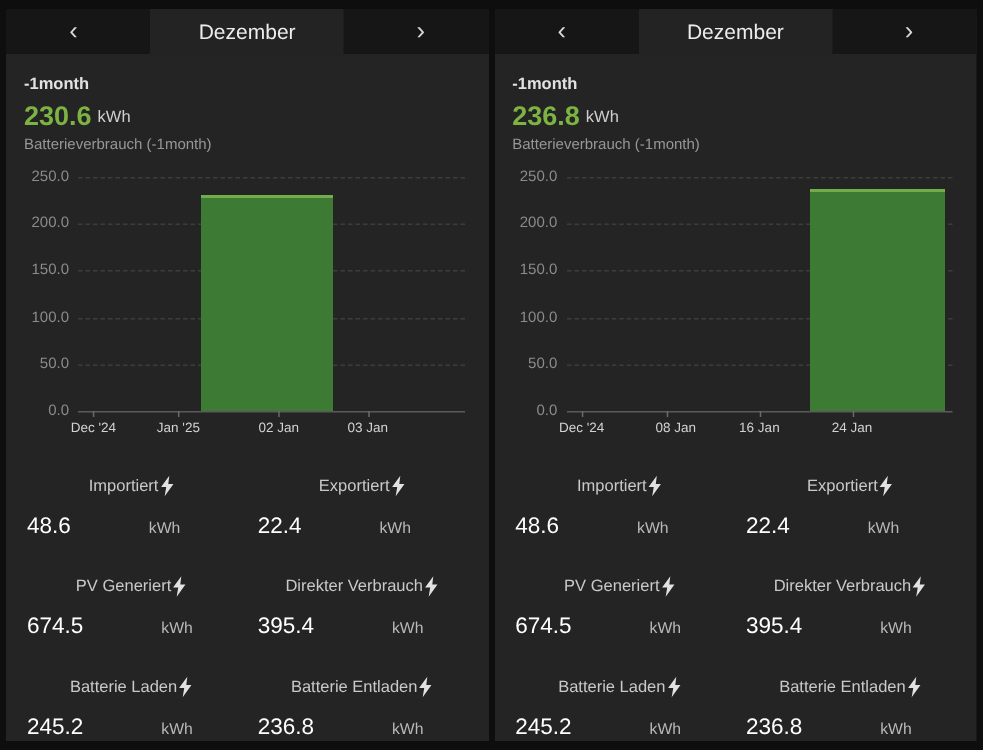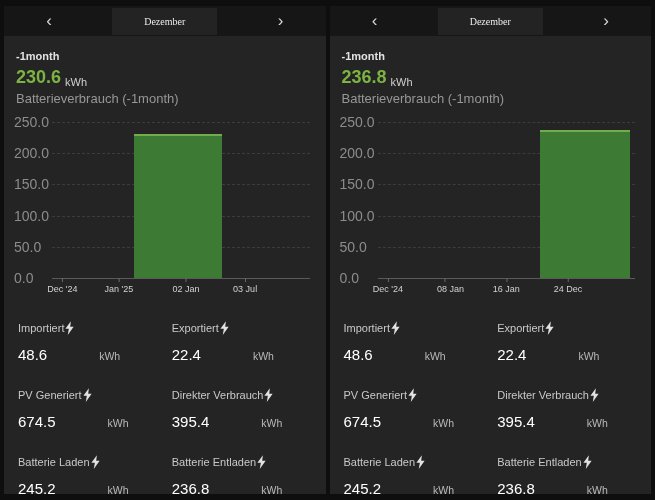--- a/index.html
+++ b/index.html
@@ -3,43 +3,43 @@
 <meta charset="utf-8">
 <style>
   html,body{margin:0;padding:0;background:#0e0e0e;}
   body{width:655px;height:500px;box-sizing:border-box;display:flex;gap:4px;padding:6px 4px;
        font-family:"Liberation Sans",sans-serif;-webkit-font-smoothing:antialiased;}
   .panel{flex:1;background:#242424;overflow:hidden;display:flex;flex-direction:column;}
   
   .nav{display:flex;align-items:center;justify-content:space-between;background:#161616;
        height:30px;padding:0 32px;flex:none;}
   .chev{color:#d8d8d8;font-size:17px;line-height:30px;width:26px;text-align:center;cursor:pointer;user-select:none;}
-  .month-btn{background:#232323;color:#ececec;font-size:10px;border:none;padding:8px 32px;cursor:pointer;
-             font-family:Liberation Serif, serif;}
+  .month-btn{background:#232323;color:#ececec;font-size:14px;border:none;padding:8px 32px;cursor:pointer;
+             font-family:Liberation Sans, sans-serif;}
   
   .panel-body{padding:8px 12px 0;flex:1;}
   .period{color:#e2e2e2;font-size:11px;margin:6px 0 5px;font-weight:bold;}
-  .headline{display:flex;align-items:flex-end;}
+  .headline{display:flex;align-items:center;}
   .headline .big{font-size:18px;font-weight:700;}
   .headline .unit{color:#cfcfcf;font-size:11px;margin-left:4px;}
-  .caption{color:#979797;font-size:13px;margin-top:3px;}
+  .caption{color:#979797;font-size:10px;margin-top:3px;}
   
   .chart-wrap{margin:16px 4px 0 0;padding-left:36px;position:relative;}
   .chart{position:relative;height:156px;}
   .gridline{position:absolute;left:0;right:0;border-top:1px dashed #3c3c3c;}
   .gridline.axis{border-top:1px solid #5a5a5a;}
-  .y-tick{position:absolute;left:-38px;width:32px;transform:translateY(-50%);
-          color:#8c8c8c;font-size:14px;}
+  .y-tick{position:absolute;left:-38px;width:32px;text-align:right;transform:translateY(-50%);
+          color:#8c8c8c;font-size:10px;}
   .bar{position:absolute;bottom:0;background:#3d7a33;border-top:2px solid #71ae4b;box-sizing:border-box;}
   .xticks{position:relative;height:18px;margin-top:3px;}
   .x-tick{position:absolute;top:3px;transform:translateX(-50%);color:#d2d2d2;font-size:9px;white-space:nowrap;}
   .x-tick::before{content:'';position:absolute;left:50%;top:-6px;height:4px;border-left:1px solid #6a6a6a;}
   
   .stats{display:grid;grid-template-columns:1fr 1fr;row-gap:25px;column-gap:14px;margin:22px 2px 0;padding-bottom:12px;}
-  .stat-top{display:flex;justify-content:flex-start;align-items:center;}
+  .stat-top{display:flex;justify-content:center;align-items:center;}
   .stat-label{color:#c9c9c9;font-size:11px;}
   .bolt-icon svg{display:block;}
   .stat-val{margin-top:11px;display:flex;align-items:baseline;gap:48px;}
   .stat-val .v{color:#ffffff;font-size:15px;}
   .stat-val .u{color:#b9b9b9;font-size:10.5px;margin-left:4px;}
 </style>
 </head>
 <body>
 
 <section class="panel">
@@ -69,21 +69,21 @@
         <span class="y-tick" style="top:40%">150.0</span>
         <span class="y-tick" style="top:60%">100.0</span>
         <span class="y-tick" style="top:80%">50.0</span>
         <span class="y-tick" style="top:100%">0.0</span>
         <div class="bar" style="left: 32%; width: 34%; height: 92.2%; background: rgb(61, 122, 51); border-top-color: rgb(113, 174, 75);"></div>
       </div>
       <div class="xticks">
         <span class="x-tick" style="left: 4%;">Dec '24</span>
         <span class="x-tick" style="left: 26%;">Jan '25</span>
         <span class="x-tick" style="left: 52%;">02 Jan</span>
-        <span class="x-tick" style="left: 75%;">03 Jul</span>
+        <span class="x-tick" style="left: 75%;">03 Jan</span>
       </div>
     </div>
 
     <div class="stats">
       <div class="stat">
         <div class="stat-top">
           <span class="stat-label">Importiert</span>
           <span class="bolt-icon">
               <svg width="11" height="14" viewBox="0 0 16 20">
                 <path d="M10 0 L2 11 h5 l-1.5 9 L14 8 H9 Z" fill="#e2e2e2"></path>
@@ -196,21 +196,21 @@
         <span class="y-tick" style="top:40%">150.0</span>
         <span class="y-tick" style="top:60%">100.0</span>
         <span class="y-tick" style="top:80%">50.0</span>
         <span class="y-tick" style="top:100%">0.0</span>
         <div class="bar" style="left: 63%; width: 35%; height: 94.7%; background: rgb(61, 122, 51); border-top-color: rgb(113, 174, 75);"></div>
       </div>
       <div class="xticks">
         <span class="x-tick" style="left: 4%;">Dec '24</span>
         <span class="x-tick" style="left: 26%; padding-left: 12px;">08 Jan</span>
         <span class="x-tick" style="left: 50%;">16 Jan</span>
-        <span class="x-tick" style="left: 74%;">24 Dec</span>
+        <span class="x-tick" style="left: 74%;">24 Jan</span>
       </div>
     </div>
 
     <div class="stats">
       <div class="stat">
         <div class="stat-top">
           <span class="stat-label">Importiert</span>
           <span class="bolt-icon">
               <svg width="11" height="14" viewBox="0 0 16 20">
                 <path d="M10 0 L2 11 h5 l-1.5 9 L14 8 H9 Z" fill="#e2e2e2"></path>

